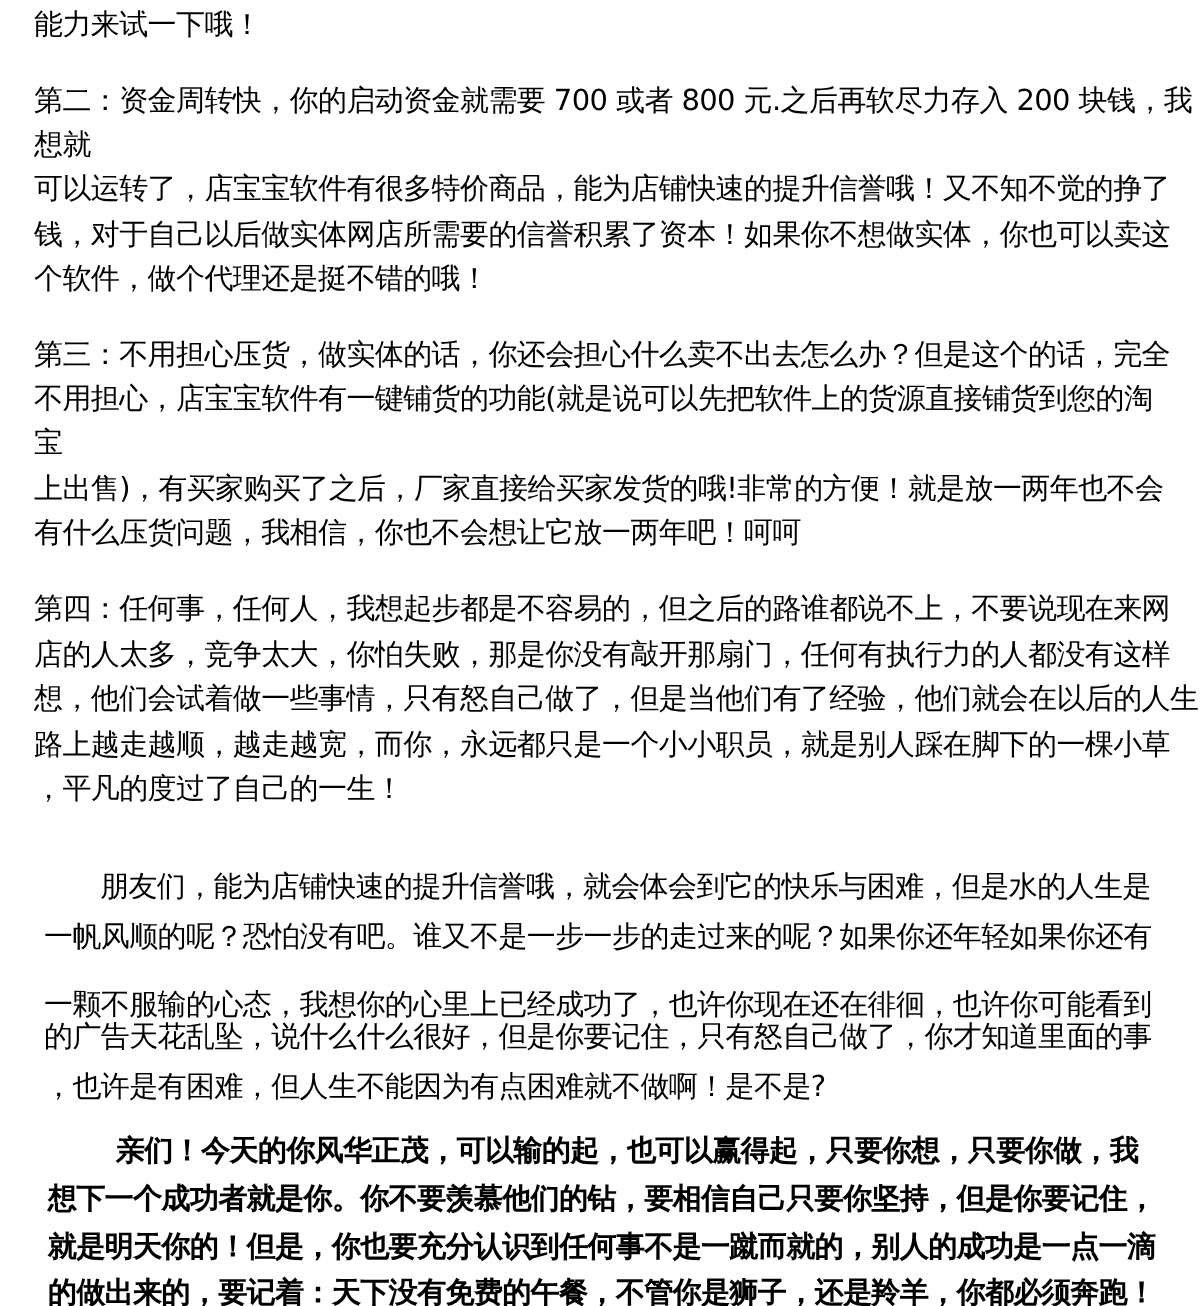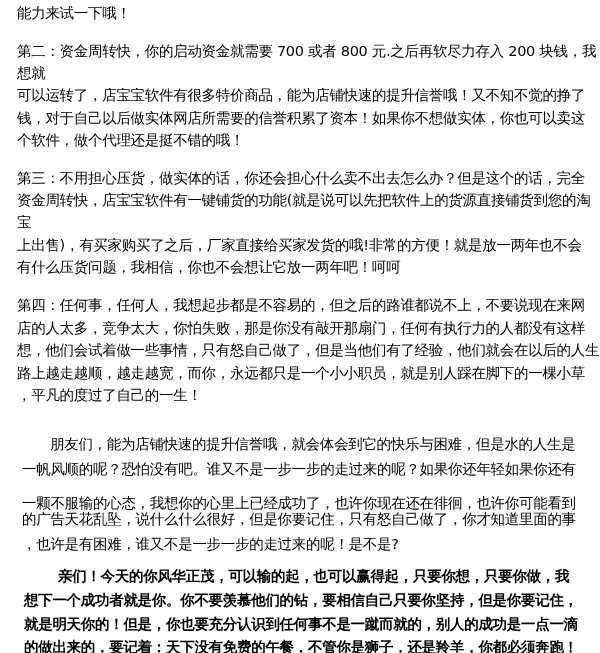--- a/index.html
+++ b/index.html
@@ -22,40 +22,40 @@
   <div>
     <div class="line s1" style="top:41px">第二：资金周转快，你的启动资金就需要 700 或者  800 元.之后再软尽力存入 200 块钱，我</div>
     <div class="line s1" style="top:63px">想就</div>
     <div class="line s1" style="top:85px">可以运转了，店宝宝软件有很多特价商品，能为店铺快速的提升信誉哦！又不知不觉的挣了</div>
     <div class="line s1" style="top:108px">钱，对于自己以后做实体网店所需要的信誉积累了资本！如果你不想做实体，你也可以卖这</div>
     <div class="line s1" style="top:130px">个软件，做个代理还是挺不错的哦！</div>
   </div>
 
   <div>
     <div class="line s1" style="top:168px">第三：不用担心压货，做实体的话，你还会担心什么卖不出去怎么办？但是这个的话，完全</div>
-    <div class="line s1" style="top:190px">资金周转快，店宝宝软件有一键铺货的功能(就是说可以先把软件上的货源直接铺货到您的淘</div>
+    <div class="line s1" style="top:190px">不用担心，店宝宝软件有一键铺货的功能(就是说可以先把软件上的货源直接铺货到您的淘</div>
     <div class="line s1" style="top:212px">宝</div>
     <div class="line s1" style="top:235px">上出售)，有买家购买了之后，厂家直接给买家发货的哦!非常的方便！就是放一两年也不会</div>
     <div class="line s1" style="top:257px">有什么压货问题，我相信，你也不会想让它放一两年吧！呵呵</div>
   </div>
 
   <div>
     <div class="line s1" style="top:295px">第四：任何事，任何人，我想起步都是不容易的，但之后的路谁都说不上，不要说现在来网</div>
     <div class="line s1" style="top:318px">店的人太多，竞争太大，你怕失败，那是你没有敲开那扇门，任何有执行力的人都没有这样</div>
     <div class="line s1" style="top:340px">想，他们会试着做一些事情，只有怒自己做了，但是当他们有了经验，他们就会在以后的人生</div>
     <div class="line s1" style="top:363px">路上越走越顺，越走越宽，而你，永远都只是一个小小职员，就是别人踩在脚下的一棵小草</div>
     <div class="line s1" style="top:385px">，平凡的度过了自己的一生！</div>
   </div>
 
   <div>
     <div class="line s2" style="top:434px; left:50px">朋友们，能为店铺快速的提升信誉哦，就会体会到它的快乐与困难，但是水的人生是</div>
     <div class="line s2" style="top:459px">一帆风顺的呢？恐怕没有吧。谁又不是一步一步的走过来的呢？如果你还年轻如果你还有</div>
     <div class="line s2" style="top:493px">一颗不服输的心态，我想你的心里上已经成功了，也许你现在还在徘徊，也许你可能看到</div>
     <div class="line s2" style="top:509px">的广告天花乱坠，说什么什么很好，但是你要记住，只有怒自己做了，你才知道里面的事</div>
-    <div class="line s2" style="top:534px">，也许是有困难，谁又不是一步一步的走过来的呢！是不是?</div>
+    <div class="line s2" style="top:534px">，也许是有困难，但人生不能因为有点困难就不做啊！是不是?</div>
   </div>
 
   <div>
     <div class="line s3" style="top:566px; left:58px">亲们！今天的你风华正茂，可以输的起，也可以赢得起，只要你想，只要你做，我</div>
     <div class="line s3" style="top:590px">想下一个成功者就是你。你不要羡慕他们的钻，要相信自己只要你坚持，但是你要记住，</div>
     <div class="line s3" style="top:614px">就是明天你的！但是，你也要充分认识到任何事不是一蹴而就的，别人的成功是一点一滴</div>
     <div class="line s3" style="top:637px">的做出来的，要记着：天下没有免费的午餐，不管你是狮子，还是羚羊，你都必须奔跑！</div>
   </div>
 
 </div>

